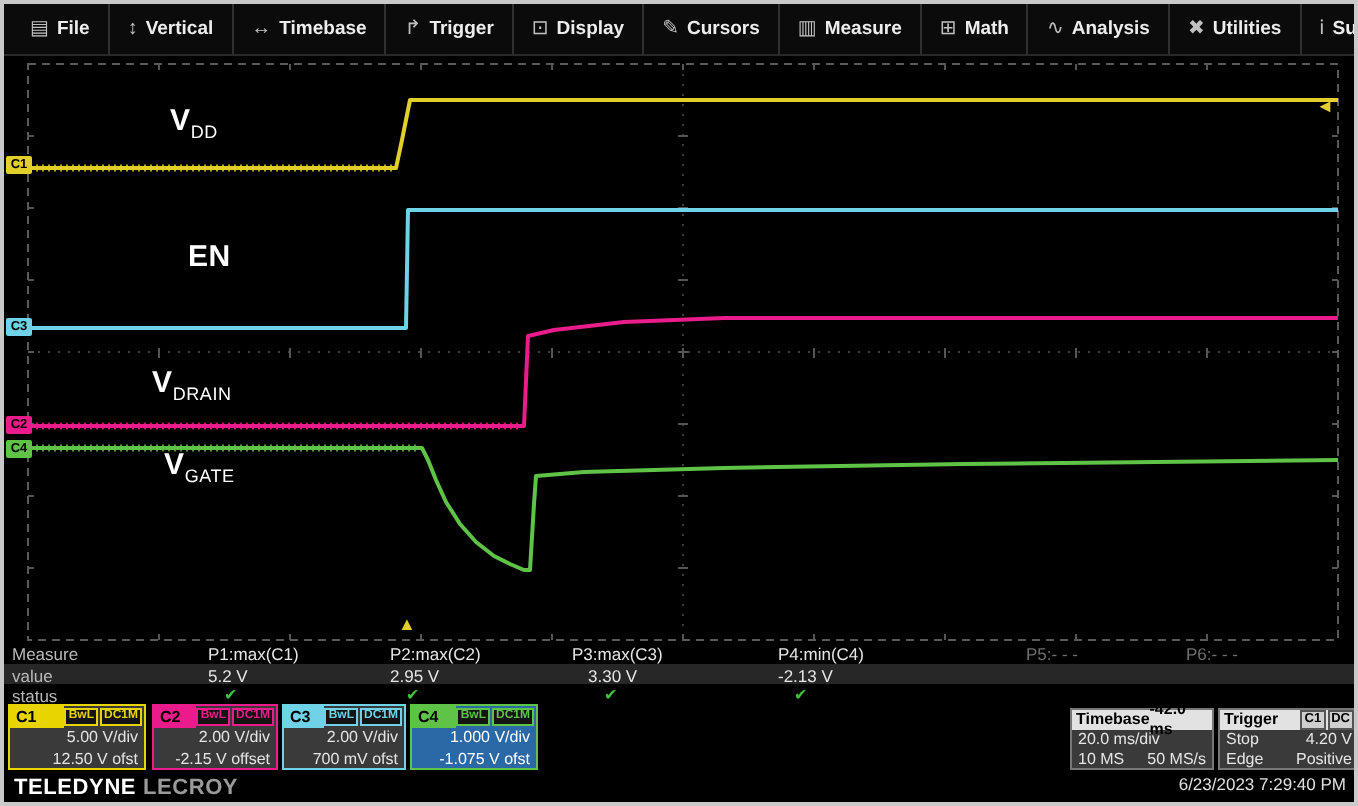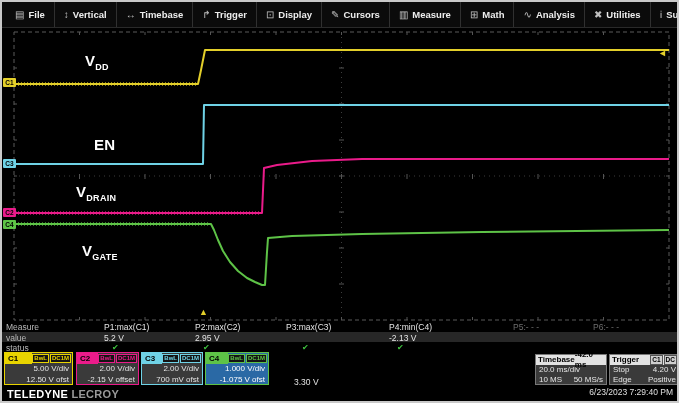--- a/index.html
+++ b/index.html
@@ -9,21 +9,21 @@
   
   .menubar{position:absolute;left:0;top:0;width:100%;height:26px;background:#0b0b0b;
            border-bottom:1px solid #2a2a2a;display:flex;align-items:stretch;padding-left:4px;}
   .menu-item{display:flex;align-items:center;gap:4px;padding:0 9px;border-right:1px solid #303030;cursor:default;}
   .menu-item .mi-icon{color:#c0c0c0;font-size:10px;line-height:1;}
   .menu-item .mi-label{color:#ededed;font-size:9.5px;font-weight:bold;}
   
   #wave-svg{position:absolute;left:0;top:0;}
   .trace-label{position:absolute;color:#fff;font-weight:bold;font-size:15px;letter-spacing:.3px;
                text-shadow:0 0 2px #000;}
-  .trace-label sub{font-size:9px;font-weight:bold;margin-top:44px;}
+  .trace-label sub{font-size:9px;font-weight:normal;margin-top:44px;}
   .ch-marker{position:absolute;left:1px;width:13px;height:9px;font-size:6.5px;font-weight:bold;
              color:#000;text-align:center;line-height:9px;border-radius:1px;}
   .trig-marker{position:absolute;font-size:9px;line-height:1;}
   
   .measure-area{position:absolute;left:0;top:319px;width:100%;height:31px;}
   .m-row-label{position:absolute;left:4px;font-size:8.5px;color:#b9b9b9;}
   .value-strip{position:absolute;left:0;top:11px;width:100%;height:10px;background:#272727;}
   .m-cell{position:absolute;font-size:8.5px;color:#e6e6e6;white-space:nowrap;}
   .m-cell.dim{color:#6e6e6e;margin-left:29px;}
   .m-check{position:absolute;font-size:8px;color:#3fc43f;}
@@ -176,44 +176,44 @@
         <line x1="13" x2="258" y1="211" y2="211" stroke="#ea1b8a" stroke-width="3.5" stroke-dasharray="1 2" opacity="0.8"></line>
         <polyline points="13,211 260,211 262,166 275,163 310,159 360,157 667,157" fill="none" stroke="#ea1b8a" stroke-width="2" stroke-linejoin="round"></polyline>
         <line x1="13" x2="206" y1="222" y2="222" stroke="#5ec347" stroke-width="3.5" stroke-dasharray="1 2" opacity="0.8"></line>
         <polyline points="13,222 209,222 212,228 216,238 221,249 228,260 236,269 245,276 253,280 260,283 263,283 265,250 266,236 290,234 360,232 480,230 667,228" fill="none" stroke="#5ec347" stroke-width="2" stroke-linejoin="round"></polyline>
       </g>
   </svg>
 
   <div id="label-layer">
       <div class="trace-label" style="left: 83px; top: 50px;"><span>V</span><sub>DD</sub></div>
       <div class="ch-marker" style="top: 76px; background: rgb(227, 207, 42);">C1</div>
-      <div class="trace-label" style="left: 92px; top: 134px;"><span>EN</span><sub></sub></div>
+      <div class="trace-label" style="left: 92px; top: 118px;"><span>EN</span><sub></sub></div>
       <div class="ch-marker" style="top: 157px; background: rgb(111, 210, 230);">C3</div>
       <div class="trace-label" style="left: 74px; top: 181px;"><span>V</span><sub>DRAIN</sub></div>
       <div class="ch-marker" style="top: 206px; background: rgb(234, 27, 138);">C2</div>
-      <div class="trace-label" style="left: 80px; top: 240px; text-align: right;"><span>V</span><sub>GATE</sub></div>
+      <div class="trace-label" style="left: 80px; top: 222px; text-align: right;"><span>V</span><sub>GATE</sub></div>
       <div class="ch-marker" style="top: 218px; background: rgb(94, 195, 71);">C4</div>
       <div class="trig-marker" style="left: 197px; top: 306px; color: rgb(227, 207, 42);">▲</div>
       <div class="trig-marker" style="left: 656px; top: 47px; color: rgb(227, 207, 42);">◄</div>
     </div>
 
   <div class="measure-area">
     <div class="value-strip"></div>
     <div class="m-row-label" style="top:1px">Measure</div>
     <div class="m-row-label" style="top:12px">value</div>
     <div class="m-row-label" style="top:22px">status</div>
     <div id="measure-cols">
         <div class="m-cell" style="left: 102px; top: 1px;">P1:max(C1)</div>
         <div class="m-cell" style="left: 102px; top: 12px;">5.2 V</div>
         <div class="m-check" style="left: 110px; top: 22px;">✔</div>
         <div class="m-cell" style="left: 193px; top: 1px;">P2:max(C2)</div>
         <div class="m-cell" style="left: 193px; top: 12px;">2.95 V</div>
         <div class="m-check" style="left: 201px; top: 22px;">✔</div>
         <div class="m-cell" style="left: 284px; top: 1px;">P3:max(C3)</div>
-        <div class="m-cell" style="left: 292px; top: 12px; margin-top: 44px;">3.30 V</div>
+        <div class="m-cell" style="left: 292px; top: 12px;">3.30 V</div>
         <div class="m-check" style="left: 300px; top: 22px;">✔</div>
         <div class="m-cell" style="left: 387px; top: 1px;">P4:min(C4)</div>
         <div class="m-cell" style="left: 387px; top: 12px;">-2.13 V</div>
         <div class="m-check" style="left: 395px; top: 22px;">✔</div>
         <div class="m-cell dim" style="left: 482px; top: 1px;">P5:- - -</div>
         <div class="m-cell dim" style="left: 562px; top: 1px;">P6:- - -</div>
       </div>
   </div>
 
   <div id="channel-boxes">

